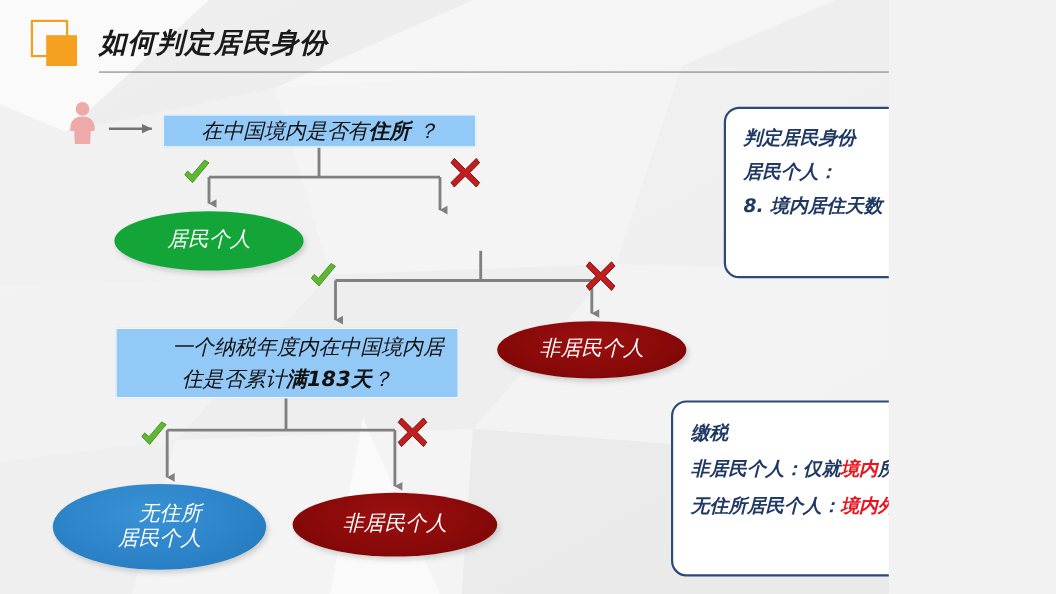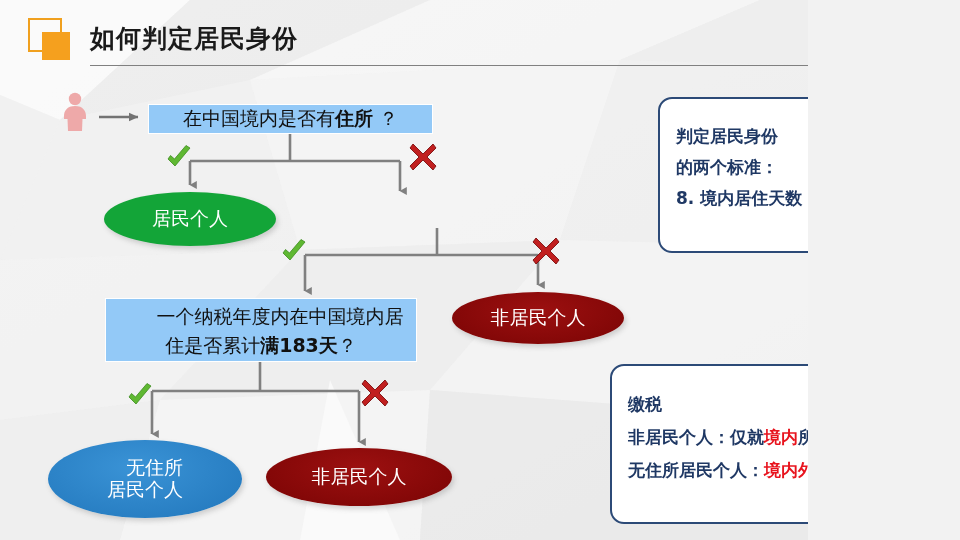--- a/index.html
+++ b/index.html
@@ -2,21 +2,21 @@
 <html lang="zh"><head>
 <meta charset="utf-8">
 <style>
   html,body{margin:0;padding:0;}
   body{
     width:960px;height:540px;overflow:hidden;
     font-family:"Liberation Sans","DejaVu Sans",sans-serif;
     background:#f2f2f2;
     position:relative;
   }
-  #stage{position:absolute;inset:0;width:808px;height:540px;overflow:hidden;}
+  #stage{position:absolute;inset:0;width:808px;height:540px;overflow:hidden;font-style:italic;}
 
   
   .bg-svg{position:absolute;left:0;top:0;width:960px;height:540px;}
 
   
   .title-sq-outline{
     position:absolute;left:28px;top:18px;width:34px;height:34px;
     border:2px solid #f0a01e;box-sizing:border-box;background:transparent;
   }
   .title-sq-fill{
@@ -73,21 +73,21 @@
   #ell-darkred2{left:266px;top:448px;width:186px;height:58px;
       background:radial-gradient(ellipse at 50% 35%,#9c1010 0%,#7a0404 100%);}
 
   
   .mark{position:absolute;width:30px;height:30px;}
 
   
   .panel{
     position:absolute;background:#ffffff;
     border:2px solid #2c4a77;border-radius:14px;
-    box-sizing:border-box;padding:22px 16px;
+    box-sizing:border-box;padding:12px 16px;
     color:#1f3864;font-weight:bold;
     font-family:"DejaVu Sans","Liberation Sans",sans-serif;
   }
   #panel-top{left:658px;top:97px;width:222px;height:156px;font-size:17px;line-height:31px;}
   #panel-bottom{left:610px;top:364px;width:300px;height:160px;font-size:17px;line-height:33px;}
   .hl-red{color:#e8141e;}
 
   .nowrap{white-space:nowrap;}
 </style>
 </head>
@@ -204,21 +204,21 @@
 
   <svg class="mark" style="left:125px;top:381px;" viewBox="0 0 30 30">
     <path d="M4,16 L11,23 L26,5 L22,2.5 L10.5,16 L6.5,12.5 Z" fill="#5fb832" stroke="#3d8c1f" stroke-width="0.8"></path>
   </svg>
   <svg class="mark" style="left:360px;top:378px;" viewBox="0 0 30 30">
     <path d="M5,2 L15,12 L25,2 L28,6 L19,15 L28,24 L25,28 L15,18 L5,28 L2,24 L11,15 L2,6 Z" fill="#c11f1f" stroke="#7d0d0d" stroke-width="0.9"></path>
   </svg>
 
   <div class="panel" id="panel-top">
     <div class="nowrap">判定居民身份</div>
-    <div class="nowrap">的两个标准：</div>
+    <div class="nowrap">居民个人：</div>
     <div class="nowrap">8. 境内居住天数</div>
   </div>
 
   <div class="panel" id="panel-bottom">
     <div class="nowrap">缴税</div>
     <div class="nowrap"><span>非居民个人：仅就</span><span class="hl-red">境内</span><span>所得</span></div>
     <div class="nowrap"><span>无住所居民个人：</span><span class="hl-red">境内外</span><span>所</span></div>
   </div>
 
 </div>

